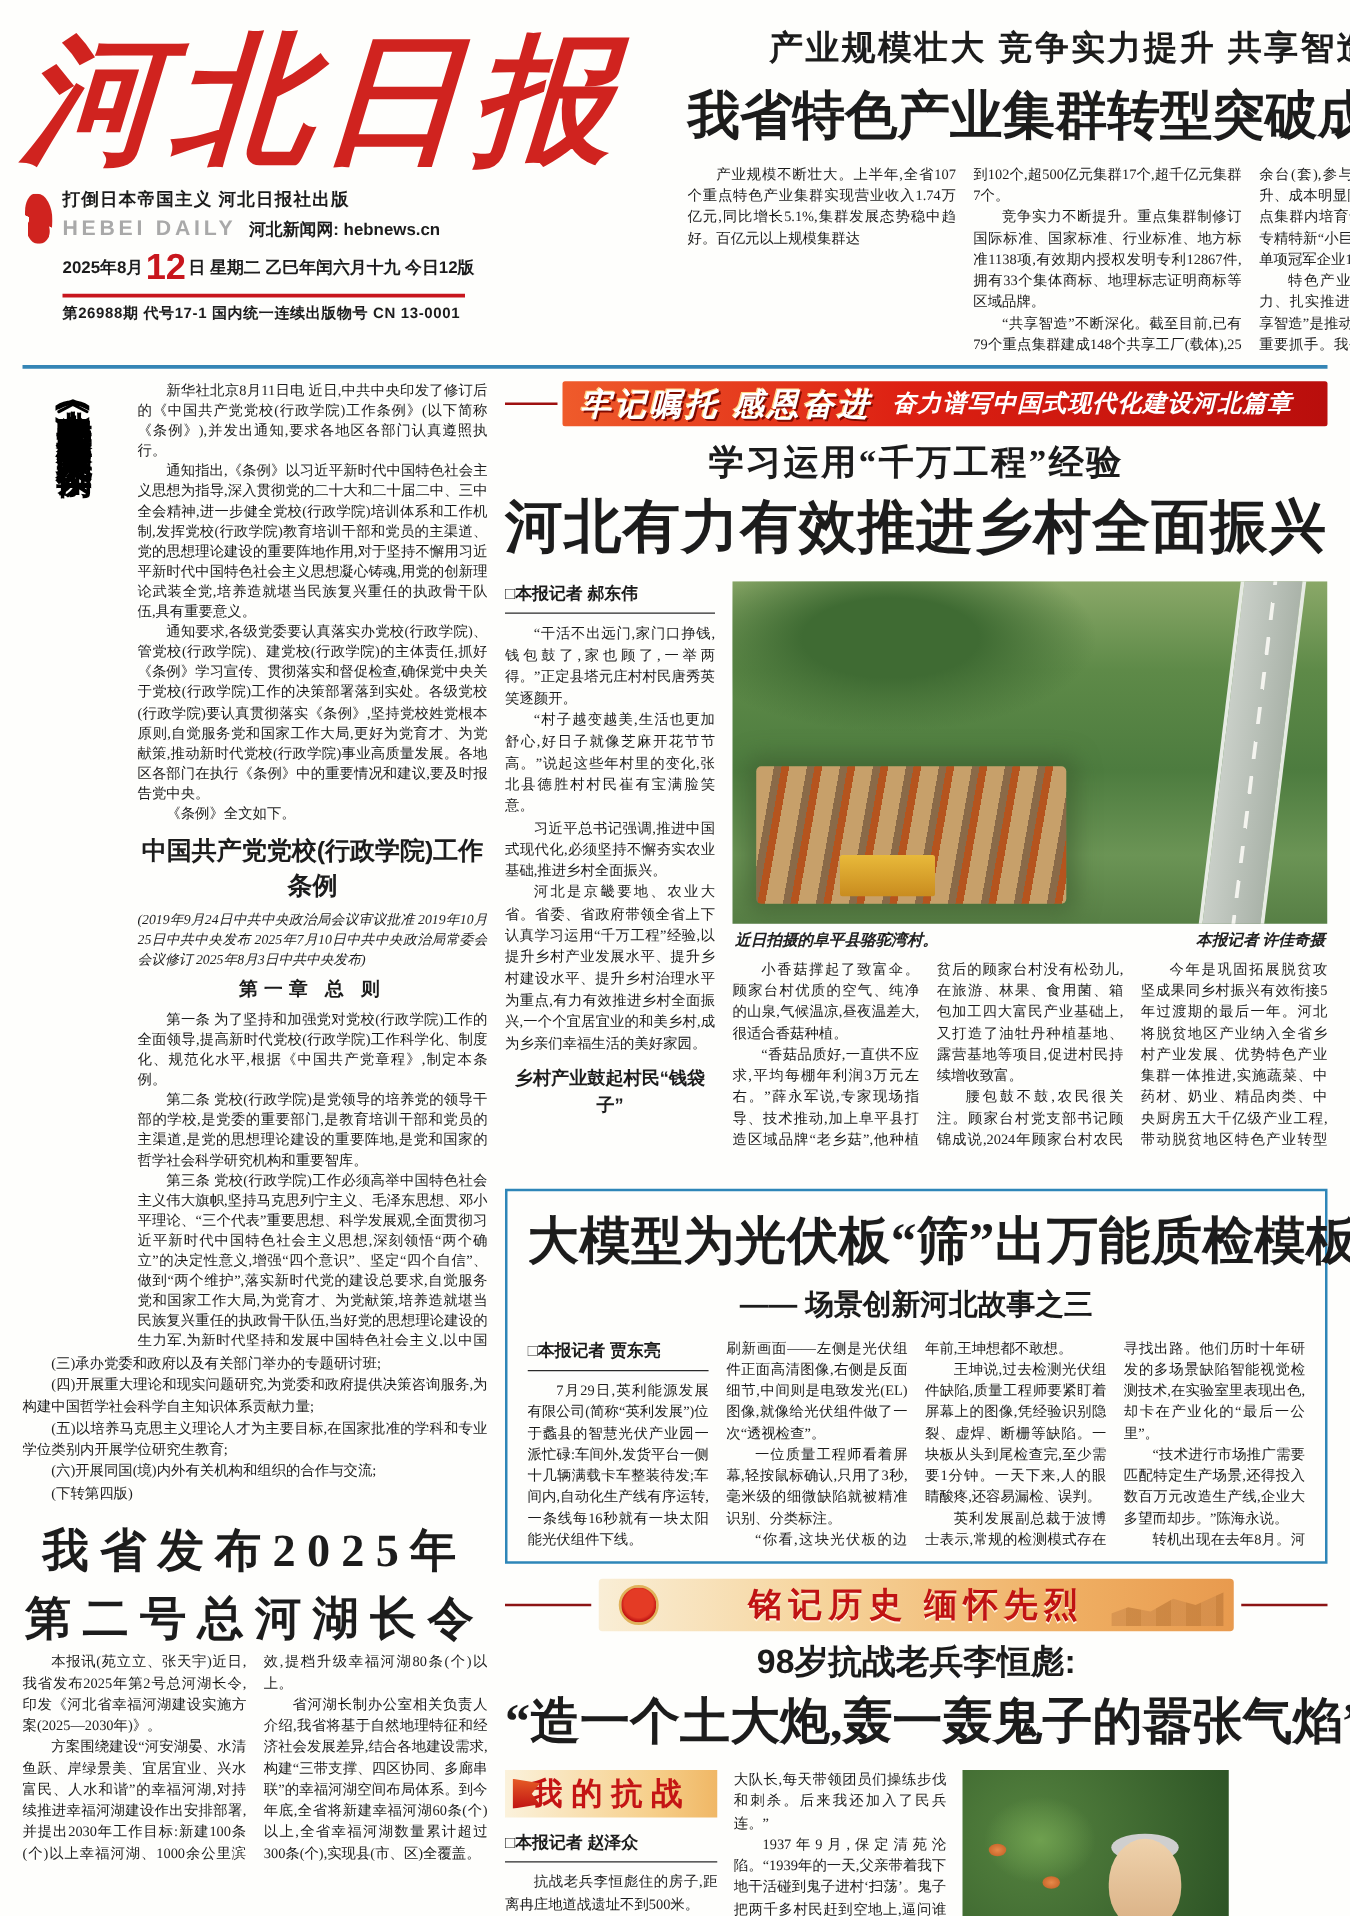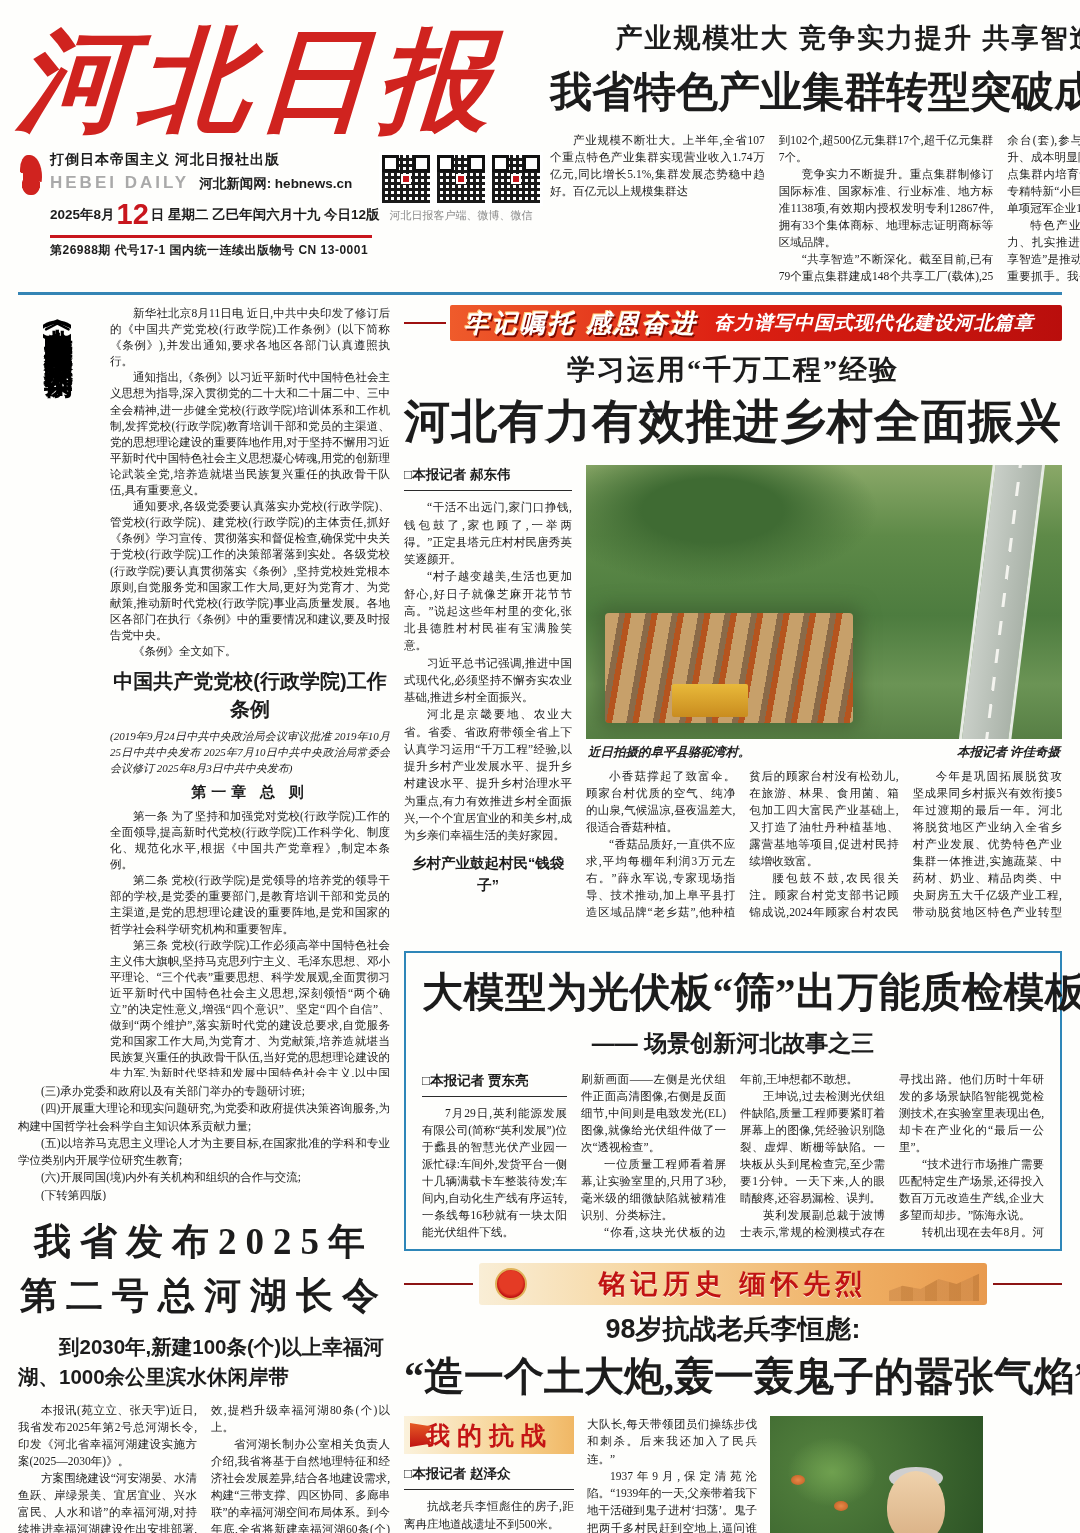--- a/index.html
+++ b/index.html
@@ -185,34 +185,20 @@
           <div class="row2">
             <span class="en-name">HEBEI DAILY</span>
             <span class="net-line">河北新闻网: hebnews.cn</span>
           </div>
           <div class="row3">
             <span>2025年8月</span><span class="date-day">12</span><span>日 星期二 乙巳年闰六月十九 今日12版</span>
           </div>
           <div class="red-rule"></div>
           <div class="row4">第26988期 代号17-1 国内统一连续出版物号 CN 13-0001</div>
         </div>
-        <div class="qr-block">
-          <div class="qrs">
-            <div class="qr">
-                <span class="qr-center"></span>
-              </div>
-            <div class="qr">
-                <span class="qr-center"></span>
-              </div>
-            <div class="qr">
-                <span class="qr-center"></span>
-              </div>
-          </div>
-          <div class="qr-caption">河北日报客户端、微博、微信</div>
-        </div>
       </div>
     </div>
 
     <article class="top-article">
       <div class="ta-kicker">产业规模壮大 竞争实力提升 共享智造深化</div>
       <h1 class="ta-headline">我省特色产业集群转型突破成效明显</h1>
       <div class="cols ta-cols">
         <div class="col">
             <p class="para">产业规模不断壮大。上半年,全省107个重点特色产业集群实现营业收入1.74万亿元,同比增长5.1%,集群发展态势稳中趋好。百亿元以上规模集群达</p>
           </div>
@@ -261,21 +247,20 @@
             <p class="para">(六)开展同国(境)内外有关机构和组织的合作与交流;</p>
             <p class="para">(下转第四版)</p>
           </div>
       </article>
 
       <article class="river">
         <h2 class="river-h">
           <span>我省发布2025年</span><br>
           <span>第二号总河湖长令</span>
         </h2>
-        <p class="river-sub">到2030年,新建100条(个)以上幸福河湖、1000余公里滨水休闲岸带</p>
         <div class="cols river-cols">
           <div class="col">
               <p class="para">本报讯(苑立立、张天宇)近日,我省发布2025年第2号总河湖长令,印发《河北省幸福河湖建设实施方案(2025—2030年)》。</p>
               <p class="para">方案围绕建设“河安湖晏、水清鱼跃、岸绿景美、宜居宜业、兴水富民、人水和谐”的幸福河湖,对持续推进幸福河湖建设作出安排部署,并提出2030年工作目标:新建100条(个)以上幸福河湖、1000余公里滨水休闲岸带,幸福河总长度达到10000公里以上,新增10个全域幸福河湖县(市、区);全面巩固建设成</p>
             </div>
           <div class="col">
               <p class="para flush">效,提档升级幸福河湖80条(个)以上。</p>
               <p class="para">省河湖长制办公室相关负责人介绍,我省将基于自然地理特征和经济社会发展差异,结合各地建设需求,构建“三带支撑、四区协同、多廊串联”的幸福河湖空间布局体系。到今年底,全省将新建幸福河湖60条(个)以上,全省幸福河湖数量累计超过300条(个),实现县(市、区)全覆盖。</p>
             </div>
         </div>
@@ -340,21 +325,21 @@
         <div class="box-sub">—— 场景创新河北故事之三</div>
         <div class="cols box-cols">
           <div class="col">
             <div class="byline">□本报记者 贾东亮</div>
             <div>
                 <p class="para">7月29日,英利能源发展有限公司(简称“英利发展”)位于蠡县的智慧光伏产业园一派忙碌:车间外,发货平台一侧十几辆满载卡车整装待发;车间内,自动化生产线有序运转,一条线每16秒就有一块太阳能光伏组件下线。</p>
               </div>
           </div>
           <div class="col">
               <p class="para flush">刷新画面——左侧是光伏组件正面高清图像,右侧是反面细节,中间则是电致发光(EL)图像,就像给光伏组件做了一次“透视检查”。</p>
-              <p class="para">一位质量工程师看着屏幕,让实验室里的,只用了3秒,毫米级的细微缺陷就被精准识别、分类标注。</p>
+              <p class="para">一位质量工程师看着屏幕,轻按鼠标确认,只用了3秒,毫米级的细微缺陷就被精准识别、分类标注。</p>
               <p class="para">“你看,这块光伏板的边缘有个微小的裂纹,系统已经自动标出来了。”英利发展高级工程师王坤指着屏幕上标好的黄色方框说,如果用常规方法检测,就很难发现。</p>
             </div>
           <div class="col">
               <p class="para flush">年前,王坤想都不敢想。</p>
               <p class="para">王坤说,过去检测光伏组件缺陷,质量工程师要紧盯着屏幕上的图像,凭经验识别隐裂、虚焊、断栅等缺陷。一块板从头到尾检查完,至少需要1分钟。一天下来,人的眼睛酸疼,还容易漏检、误判。</p>
               <p class="para">英利发展副总裁于波博士表示,常规的检测模式存在局限性,制约了质量可控度和产能进一步释放。基于此,英利发展始终在探索有效的解决路径。</p>
             </div>
           <div class="col">
               <p class="para flush">寻找出路。他们历时十年研发的多场景缺陷智能视觉检测技术,在实验室里表现出色,却卡在产业化的“最后一公里”。</p>
               <p class="para">“技术进行市场推广需要匹配特定生产场景,还得投入数百万元改造生产线,企业大多望而却步。”陈海永说。</p>

